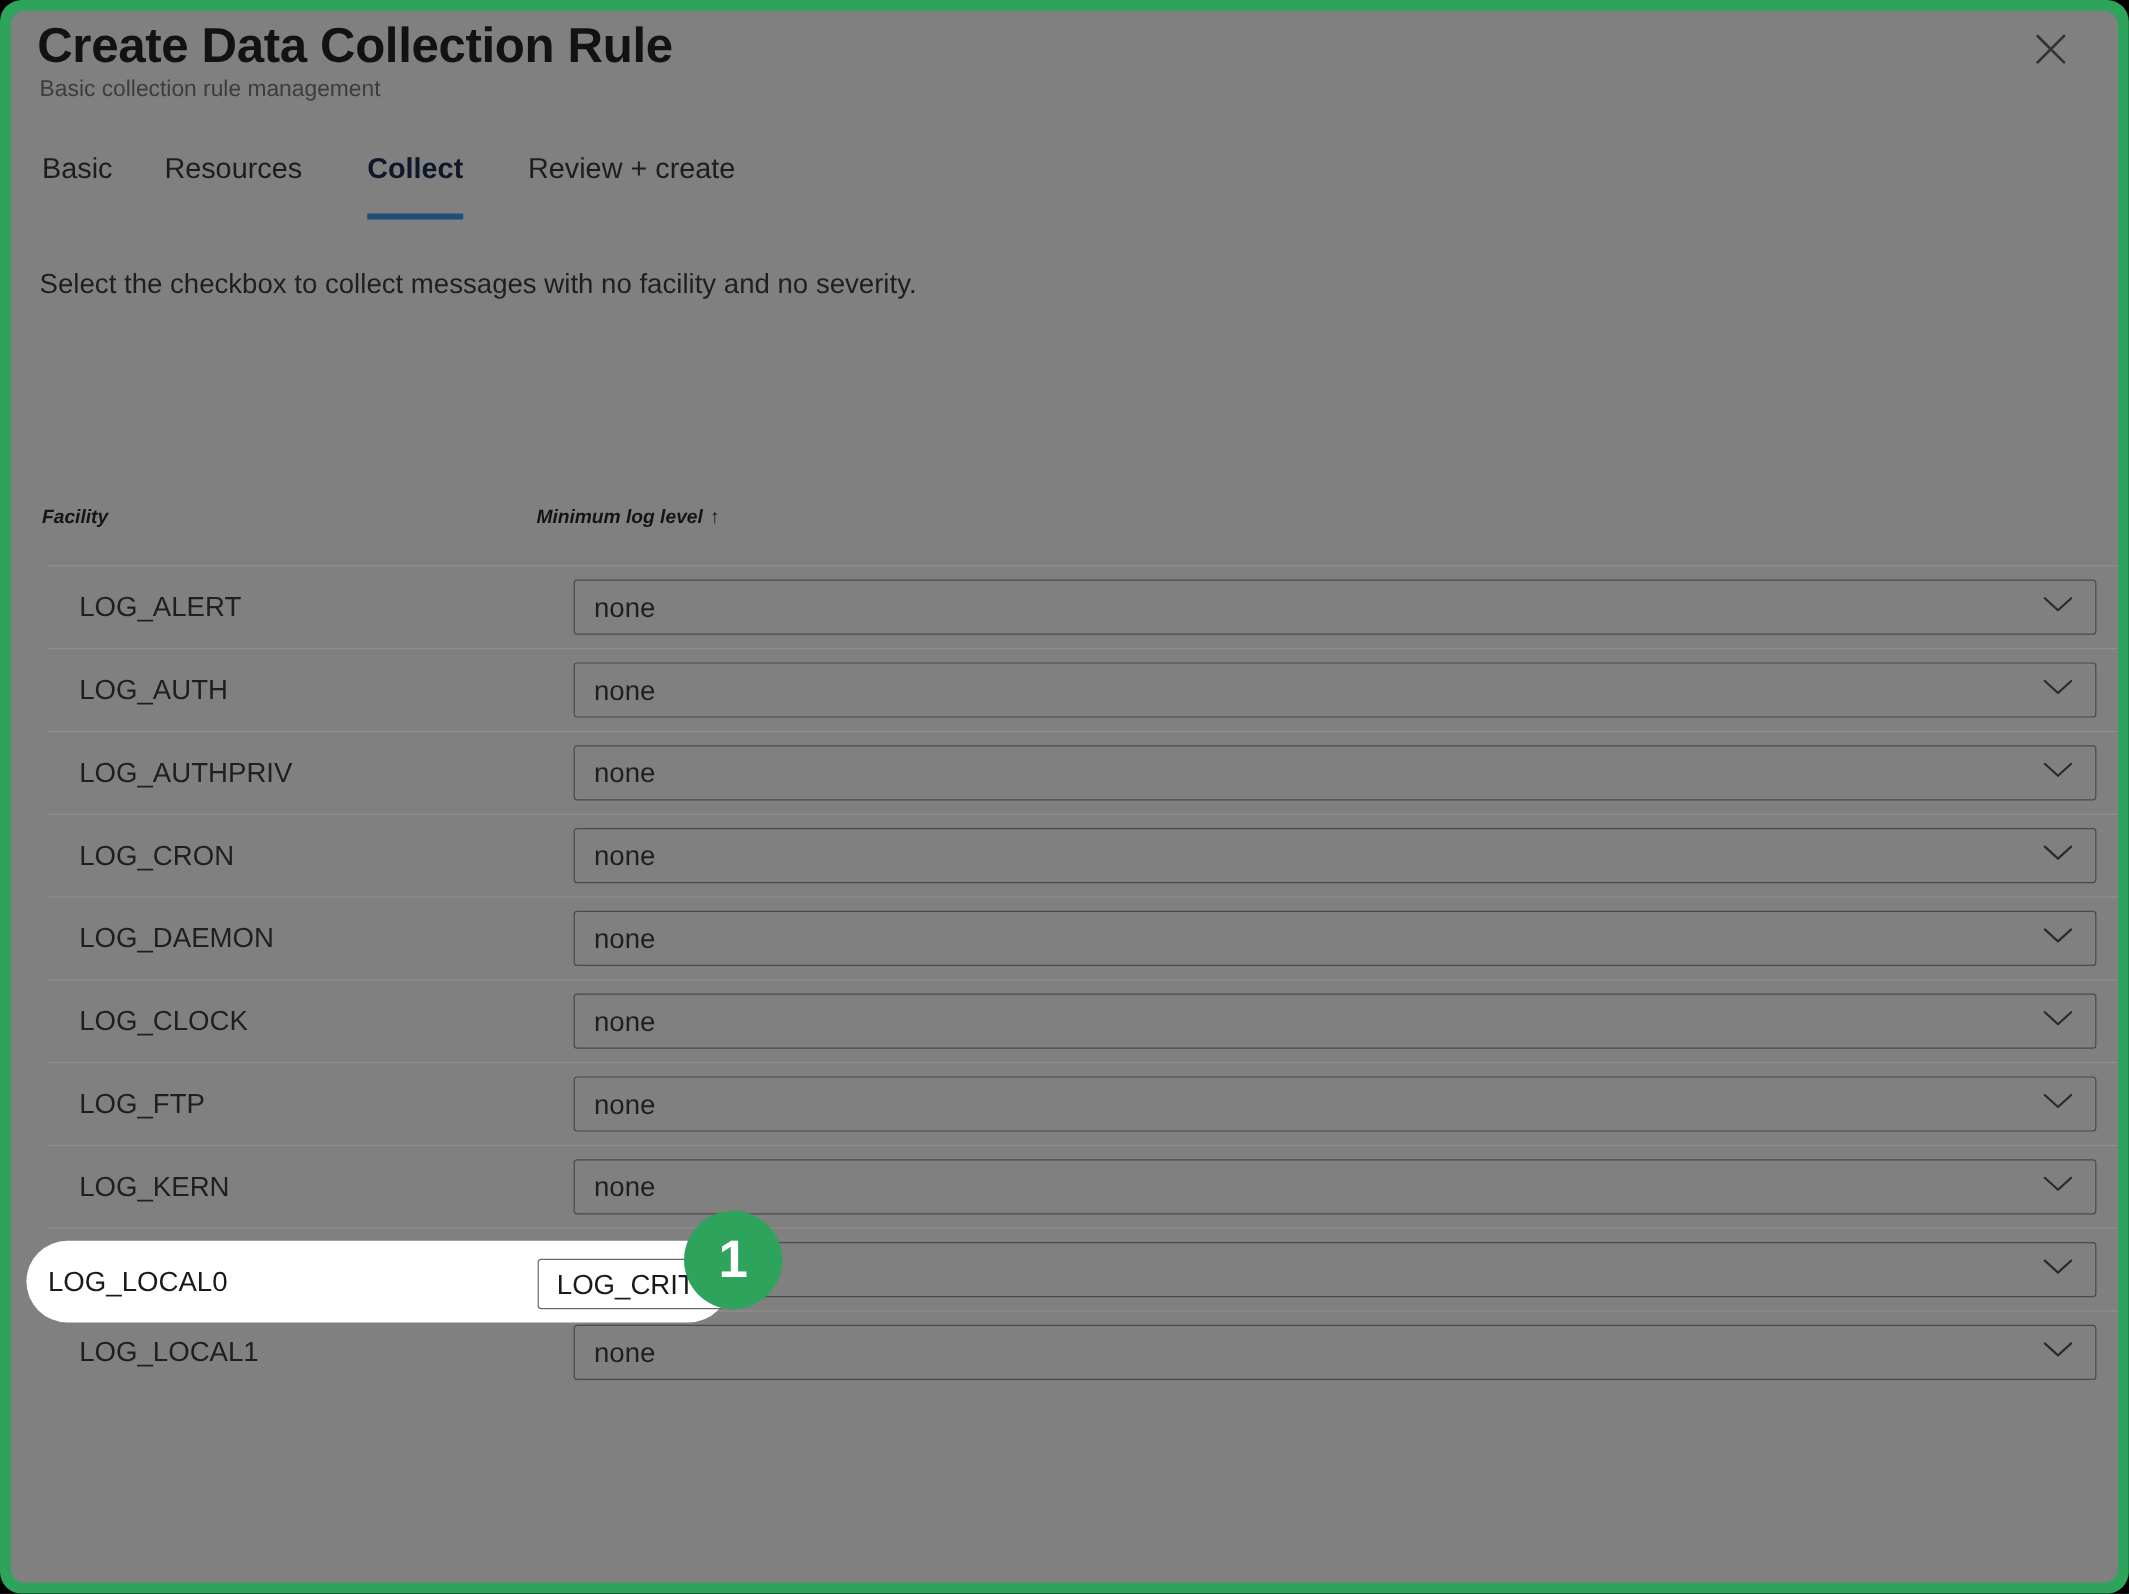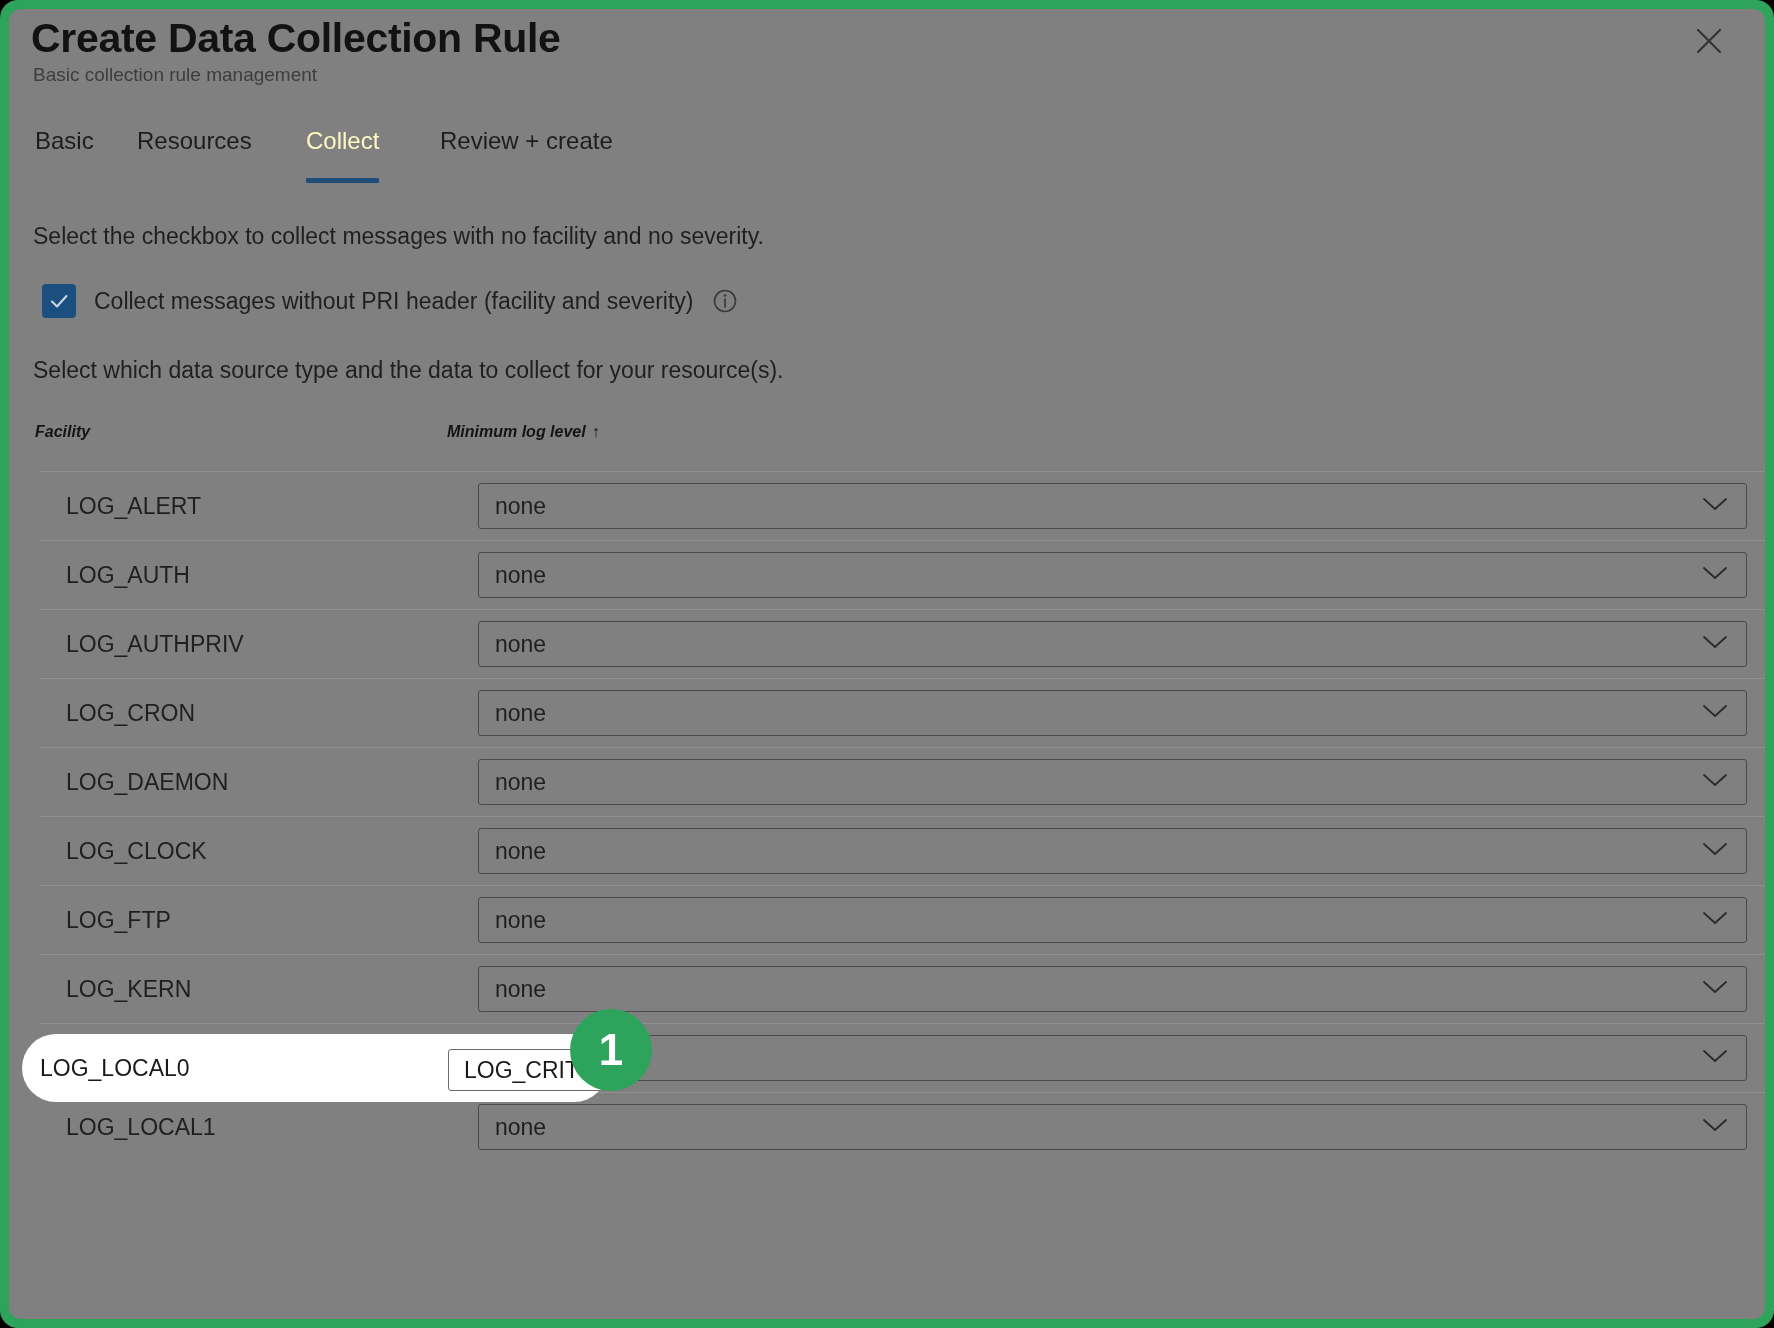--- a/index.html
+++ b/index.html
@@ -68,22 +68,22 @@
   .tab {
     position: absolute;
     top: 0;
     font-size: 24px;
     color: #1d1d1d;
     white-space: nowrap;
     cursor: pointer;
     padding-bottom: 8px;
   }
   .tab.active {
-    font-weight: normal;
-    color: #fef9c3;
+    font-weight: bold;
+    color: #0f172a;
   }
   .tab.active::after {
     content: "";
     position: absolute;
     left: 0; right: 0;
     bottom: -20px;
     height: 5px;
     background: #1f4e79;
     border-radius: 1px;
   }
@@ -279,37 +279,21 @@
 
     <div id="tabs">
       <div class="tab" style="left:10px">Basic</div>
       <div class="tab" style="left:112px">Resources</div>
       <div class="tab active" style="left:281px">Collect</div>
       <div class="tab" style="left:415px">Review + create</div>
     </div>
 
     <div class="body-text" id="hint-1">Select the checkbox to collect messages with no facility and no severity.</div>
 
-    <div id="checkbox-row">
-      <div id="pri-checkbox">
-        <svg width="22" height="22" viewBox="0 0 22 22" aria-hidden="true">
-          <path d="M4 11.5 L9 16.5 L18.5 6" stroke="#cfd9e2" stroke-width="2" fill="none" stroke-linecap="round" stroke-linejoin="round"></path>
-        </svg>
-      </div>
-      <div id="pri-label">Collect messages without PRI header (facility and severity)</div>
-      <div id="info-icon">
-        <svg width="26" height="26" viewBox="0 0 26 26" aria-hidden="true">
-          <circle cx="13" cy="13" r="10.5" stroke="#3a3a3a" stroke-width="1.6" fill="none"></circle>
-          <circle cx="13" cy="7.6" r="1.25" fill="#3a3a3a"></circle>
-          <path d="M13 11 L13 19" stroke="#3a3a3a" stroke-width="1.7" stroke-linecap="round"></path>
-        </svg>
-      </div>
-    </div>
-
-    <div class="body-text" id="hint-2">Select which data source type and the data to collect for your resource(s).</div>
+
 
     <div id="table">
       <div id="table-head">
         <div class="th" id="th-facility">Facility</div>
         <div class="th" id="th-level">
           <span>Minimum log level</span><span class="sort-arrow">↑</span>
         </div>
       </div>
 
       <div class="trow">

